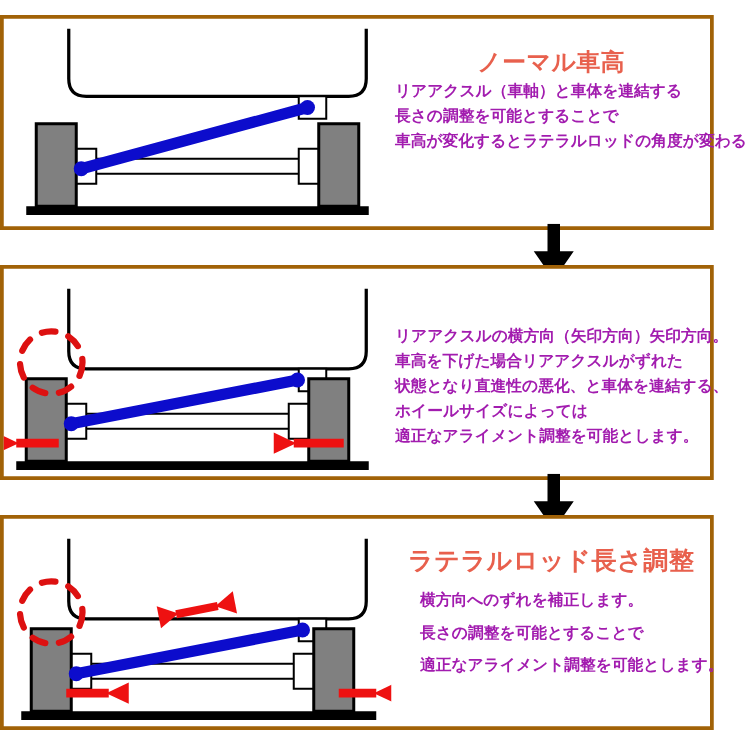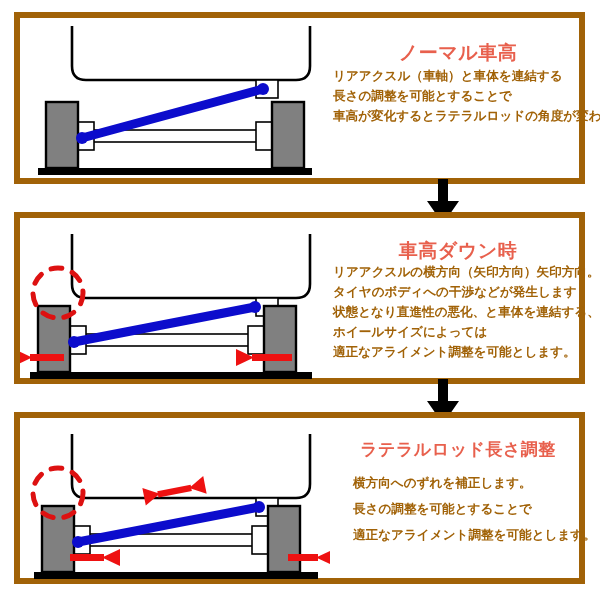--- a/index.html
+++ b/index.html
@@ -7,23 +7,23 @@
     width:600px;height:600px;
     background:#ffffff;
     font-family:"Liberation Sans","DejaVu Sans",sans-serif;
     overflow:hidden;
     position:relative;
   }
   #root{position:absolute;left:0;top:0;width:600px;height:600px;}
 
   .panel{
     position:absolute;
-    left:14px;
+    left:0;
     width:571px;
-    border:6px solid #a16207;
+    border:3px solid #a16207;
     background:#ffffff;
     box-sizing:border-box;
   }
   #panel-1{top:12px;height:172px;}
   #panel-2{top:212px;height:172px;}
   #panel-3{top:412px;height:172px;}
 
   .diagram-area{
     position:absolute;left:0;top:0;width:310px;height:100%;
   }
@@ -36,27 +36,27 @@
     left:0;width:100%;
     text-align:center;
     color:#e8604d;
     font-weight:bold;
     font-size:19px;
     letter-spacing:0.5px;
     white-space:nowrap;
   }
   #panel-1 .panel-title{top:22px;}
   #panel-2 .panel-title{top:20px;}
-  #panel-3 .panel-title{top:20px; font-size:17px;}
+  #panel-3 .panel-title{top:20px; font-size:20px;}
 
   .body-lines{
     position:absolute;
     left:8px;
     width:258px;
-    color:#a16207;
+    color:#a21caf;
     font-size:12.6px;
     font-weight:bold;
     line-height:20px;
   }
   #panel-1 .body-lines{top:48px;}
   #panel-2 .body-lines{top:44px;}
   #panel-3 .body-lines{top:52px;left:28px;line-height:26px;}
   .body-lines div{white-space:nowrap;}
 
   .gap-arrow{
@@ -142,24 +142,23 @@
           <polygon points="12,139.5 -6,131 -6,148" fill="#ee1111"></polygon>
         </g>
         <g>
           <rect x="232" y="136" width="40" height="7" fill="#ee1111"></rect>
           <polygon points="234,139.5 216,131 216,148" fill="#ee1111"></polygon>
         </g>
       </svg>
     </div>
 
     <div class="text-area">
-      <div class="panel-title">車高ダウン時</div>
       <div class="body-lines">
         <div>リアアクスルの横方向（矢印方向）矢印方向。</div>
-        <div>タイヤのボディへの干渉などが発生します</div>
+        <div>車高を下げた場合リアアクスルがずれた</div>
         <div>状態となり直進性の悪化、と車体を連結する、</div>
         <div>ホイールサイズによっては</div>
         <div>適正なアライメント調整を可能とします。</div>
       </div>
     </div>
   </div>
 
   <div class="gap-arrow" id="gap-arrow-2">
     <svg width="34" height="46" viewBox="0 0 34 46">
       <polygon points="12,0 22,0 22,22 33,22 17,45 1,22 12,22" fill="#000000"></polygon>

